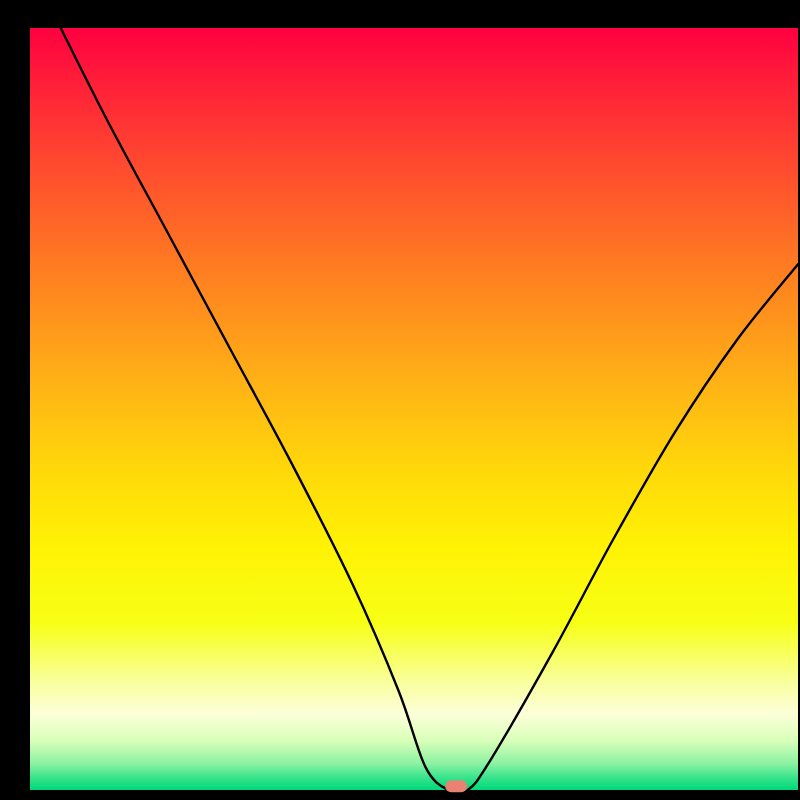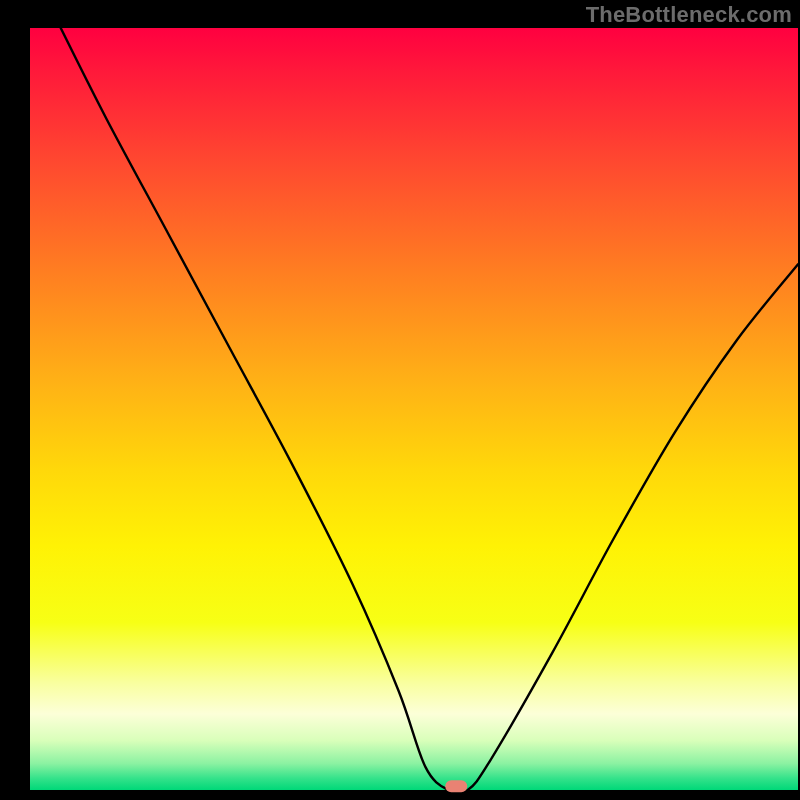--- a/index.html
+++ b/index.html
@@ -28,21 +28,20 @@
     z-index: 5;
   }
   svg {
     display: block;
   }
 </style>
 </head>
 <body>
 
 <div class="frame">
-  <div class="watermark">TheBottleneck.com</div>
   <svg id="chart-svg" width="800" height="800">
     <defs>
       <linearGradient id="bg-grad" x1="0" y1="0" x2="0" y2="1">
           <stop offset="0%" stop-color="#ff0040"></stop>
           <stop offset="6%" stop-color="#ff1a3a"></stop>
           <stop offset="18%" stop-color="#ff4a2f"></stop>
           <stop offset="32%" stop-color="#ff7e21"></stop>
           <stop offset="46%" stop-color="#ffb016"></stop>
           <stop offset="57.99999999999999%" stop-color="#ffd80a"></stop>
           <stop offset="68%" stop-color="#fff205"></stop>

